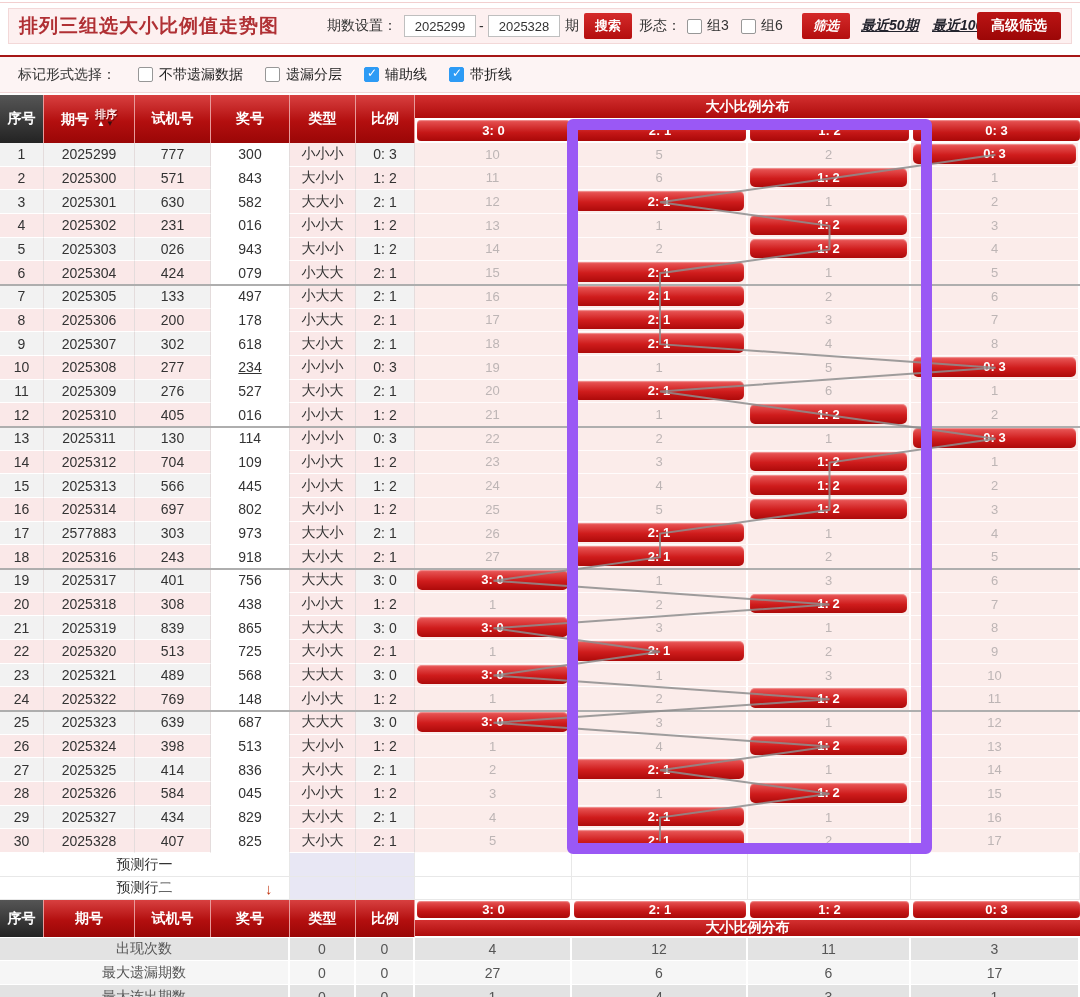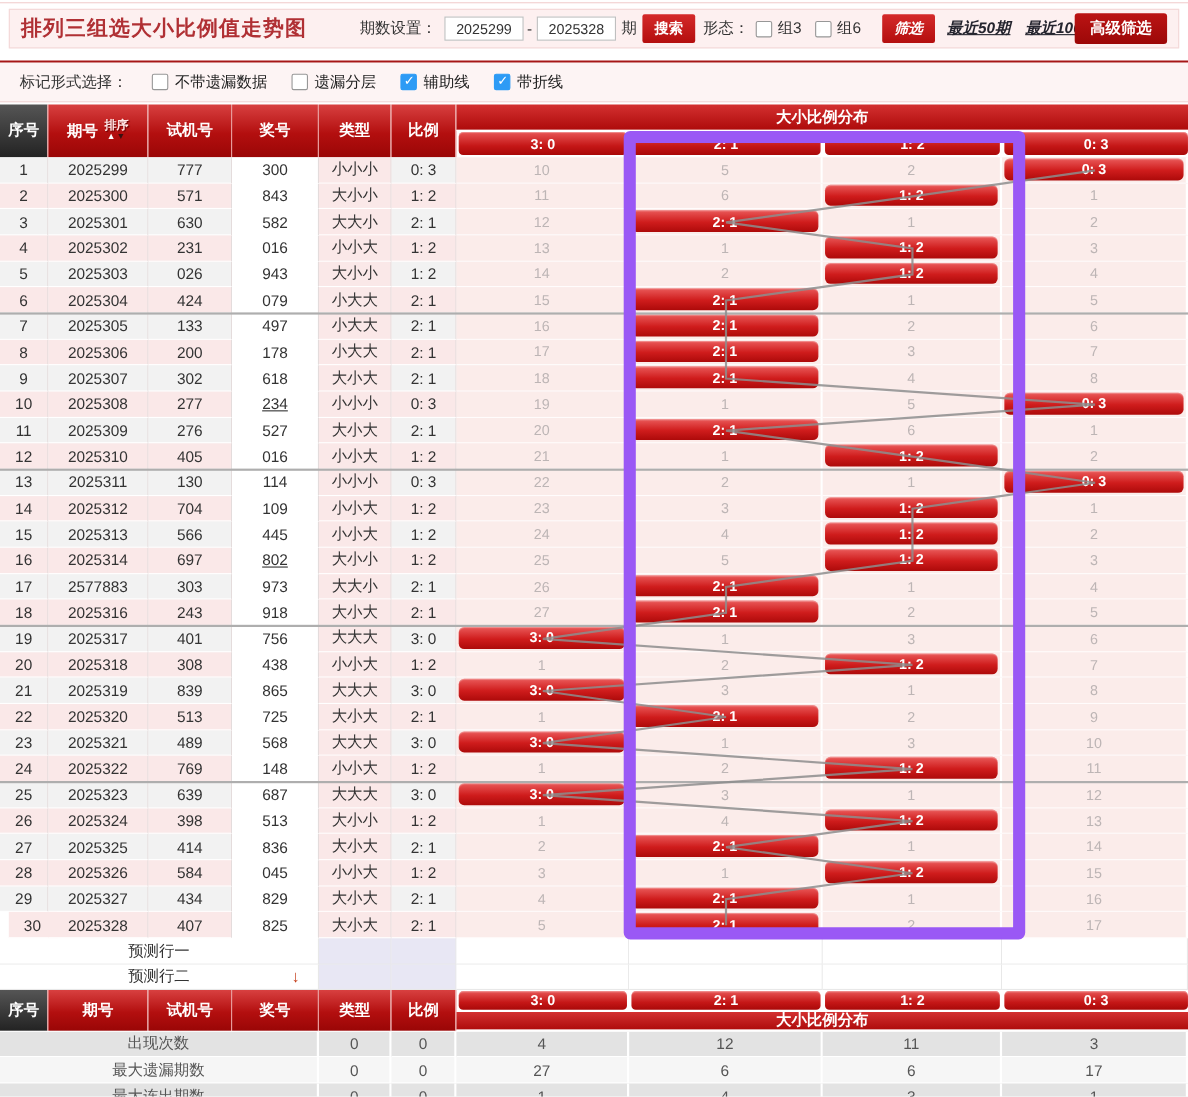--- a/index.html
+++ b/index.html
@@ -412,21 +412,21 @@
       </div>
       <div class="chart-cell" style="left: 748px; top: 474.338px; width: 163px; height: 23.667px;">
         <div class="bar">1: 2</div>
       </div>
       <div class="chart-cell" style="left: 911px; top: 474.338px; width: 169px; height: 23.667px;">
         <span class="omit">2</span>
       </div>
       <div class="cell c-pink" style="left: 0px; top: 498.005px; width: 44px; height: 23.667px;">16</div>
       <div class="cell c-pink" style="left: 44px; top: 498.005px; width: 91px; height: 23.667px;">2025314</div>
       <div class="cell c-pink" style="left: 135px; top: 498.005px; width: 76px; height: 23.667px;">697</div>
-      <div class="cell c-white" style="left: 211px; top: 498.005px; width: 79px; height: 23.667px; text-decoration: underline;">802</div>
+      <div class="cell c-white" style="left: 211px; top: 498.005px; width: 79px; height: 23.667px;">802</div>
       <div class="cell c-pink" style="left: 290px; top: 498.005px; width: 66px; height: 23.667px;">大小小</div>
       <div class="cell c-pink" style="left: 356px; top: 498.005px; width: 59px; height: 23.667px;">1: 2</div>
       <div class="chart-cell" style="left: 415px; top: 498.005px; width: 157px; height: 23.667px;">
         <span class="omit">25</span>
       </div>
       <div class="chart-cell" style="left: 572px; top: 498.005px; width: 176px; height: 23.667px;">
         <span class="omit">5</span>
       </div>
       <div class="chart-cell" style="left: 748px; top: 498.005px; width: 163px; height: 23.667px;">
         <div class="bar">1: 2</div>
@@ -661,21 +661,21 @@
       </div>
       <div class="chart-cell" style="left: 572px; top: 805.676px; width: 176px; height: 23.667px;">
         <div class="bar">2: 1</div>
       </div>
       <div class="chart-cell" style="left: 748px; top: 805.676px; width: 163px; height: 23.667px;">
         <span class="omit">1</span>
       </div>
       <div class="chart-cell" style="left: 911px; top: 805.676px; width: 169px; height: 23.667px;">
         <span class="omit">16</span>
       </div>
-      <div class="cell c-pink" style="left: 0px; top: 829.343px; width: 44px; height: 23.667px; margin-left: 8px;">30</div>
+      <div class="cell c-pink" style="left: 0px; top: 829.343px; width: 44px; height: 23.667px;">30</div>
       <div class="cell c-pink" style="left: 44px; top: 829.343px; width: 91px; height: 23.667px;">2025328</div>
       <div class="cell c-pink" style="left: 135px; top: 829.343px; width: 76px; height: 23.667px;">407</div>
       <div class="cell c-white" style="left: 211px; top: 829.343px; width: 79px; height: 23.667px;">825</div>
       <div class="cell c-pink" style="left: 290px; top: 829.343px; width: 66px; height: 23.667px;">大小大</div>
       <div class="cell c-pink" style="left: 356px; top: 829.343px; width: 59px; height: 23.667px;">2: 1</div>
       <div class="chart-cell" style="left: 415px; top: 829.343px; width: 157px; height: 23.667px;">
         <span class="omit">5</span>
       </div>
       <div class="chart-cell" style="left: 572px; top: 829.343px; width: 176px; height: 23.667px;">
         <div class="bar">2: 1</div>

